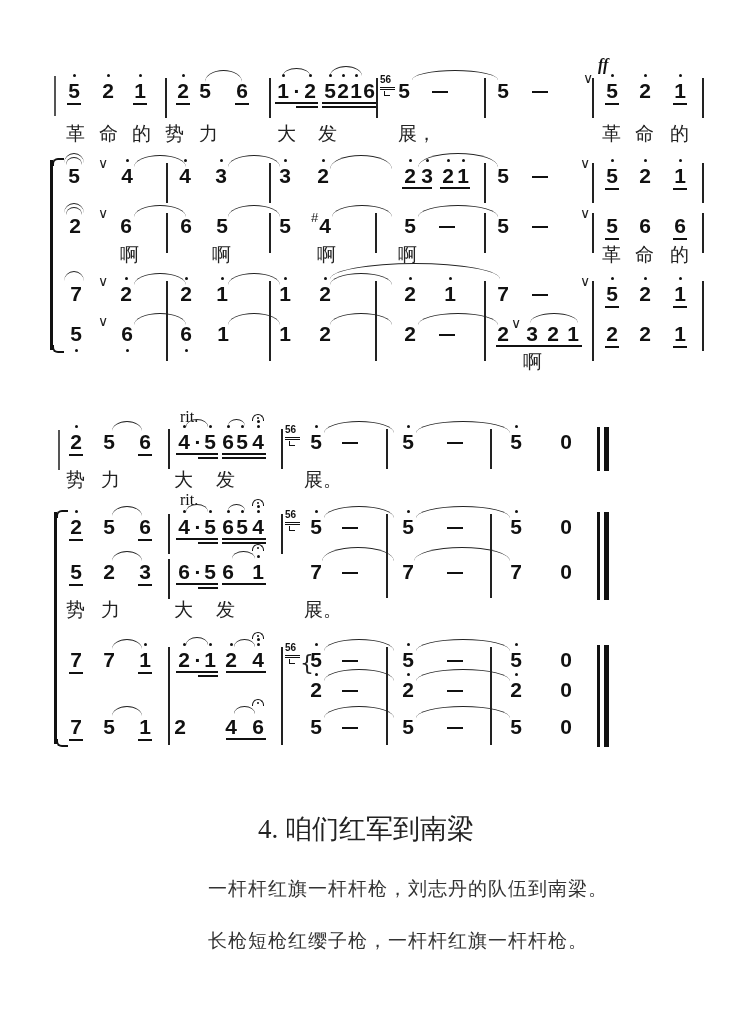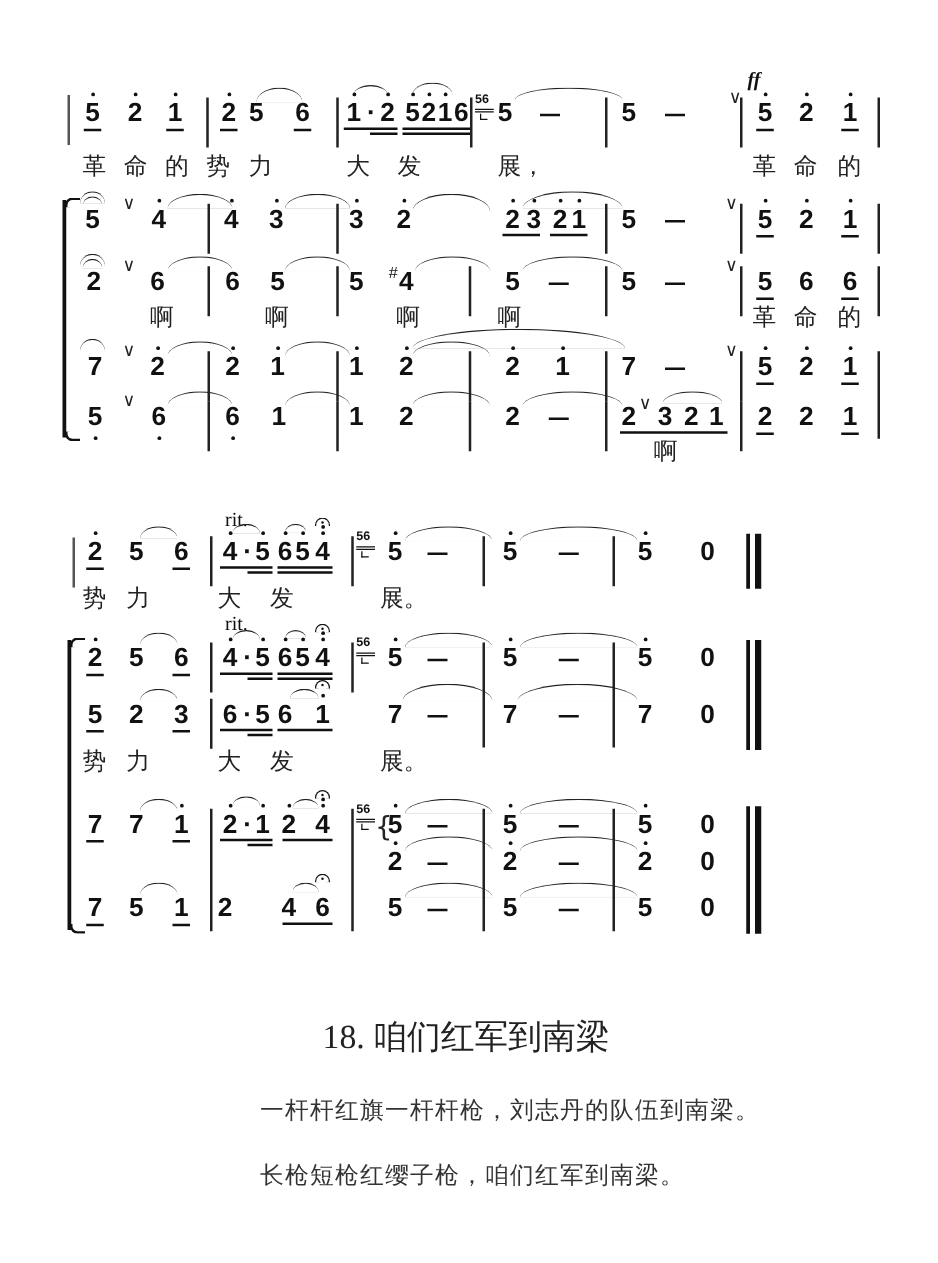--- a/index.html
+++ b/index.html
@@ -369,15 +369,15 @@
     <div class="note" style="left: 316px; top: 716px;">5</div>
     <div class="dash" style="left: 350px; top: 727px;"></div>
     <div class="slur" style="left: 324px; top: 706px; width: 70px; height: 12px;"></div>
     <div class="note" style="left: 408px; top: 716px;">5</div>
     <div class="dash" style="left: 455px; top: 727px;"></div>
     <div class="slur" style="left: 416px; top: 706px; width: 94px; height: 12px;"></div>
     <div class="note" style="left: 516px; top: 716px;">5</div>
     <div class="note" style="left: 566px; top: 716px;">0</div>
   </div>
 
-<div class="title">18. 咱们红军到南梁</div>
+<div class="title">4. 咱们红军到南梁</div>
 <div class="verse" style="left:208px;top:876px;">一杆杆红旗一杆杆枪，刘志丹的队伍到南梁。</div>
-<div class="verse" style="left:208px;top:928px;">长枪短枪红缨子枪，咱们红军到南梁。</div>
+<div class="verse" style="left:208px;top:928px;">长枪短枪红缨子枪，一杆杆红旗一杆杆枪。</div>
 
 </body></html>

